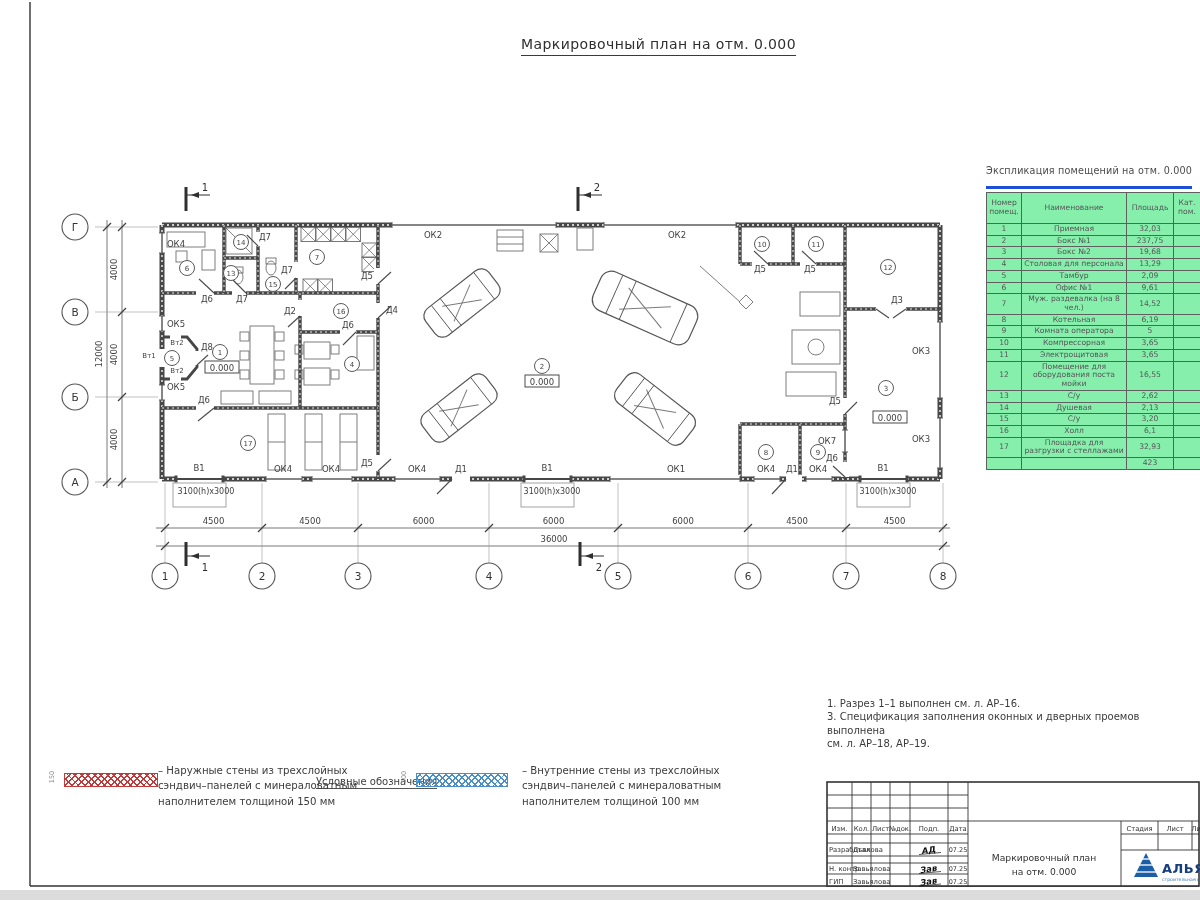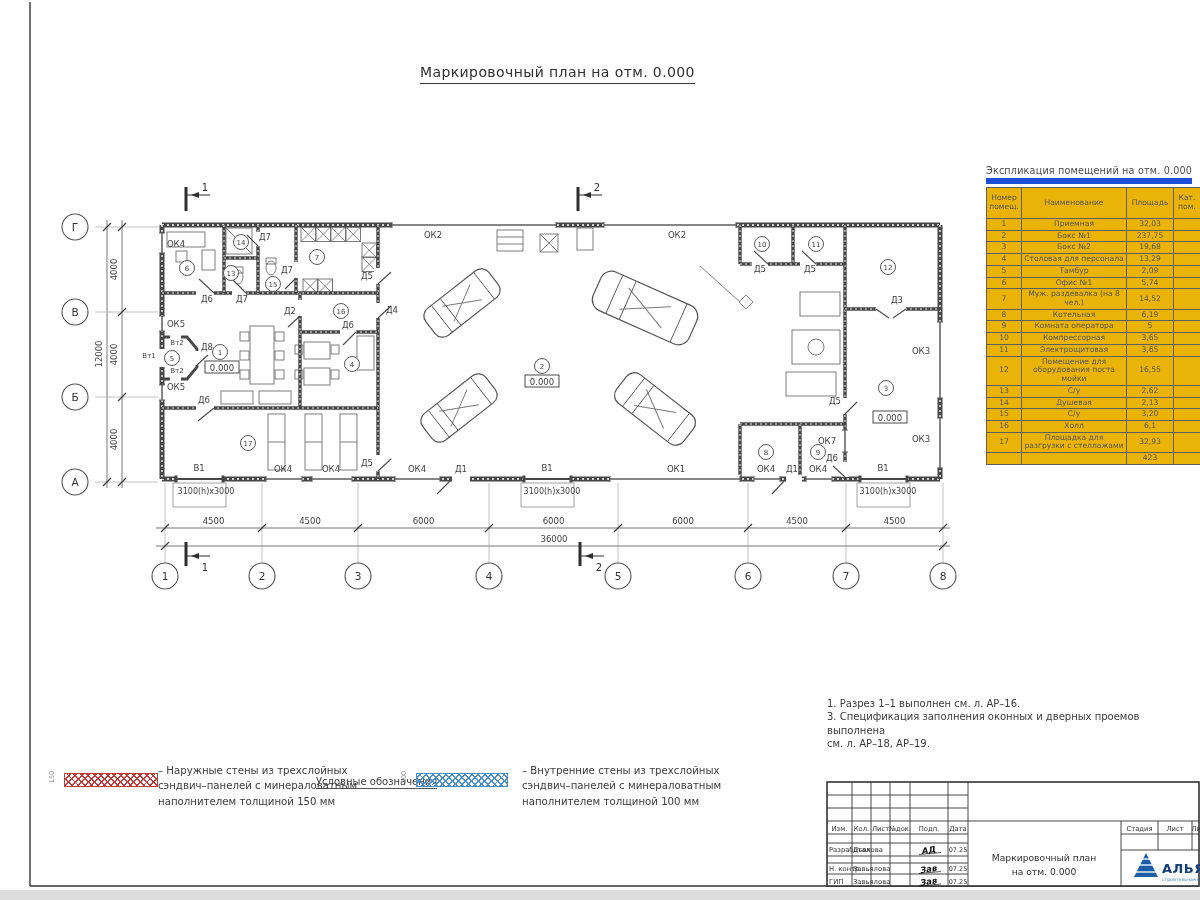--- a/index.html
+++ b/index.html
@@ -2,23 +2,23 @@
 <html><head>
 <meta charset="utf-8">
 <style>
   html,body{margin:0;padding:0;}
   body{width:1200px;height:900px;position:relative;background:#fff;
        font-family:"DejaVu Sans",sans-serif;color:#3c3c3c;overflow:hidden;}
   .abs{position:absolute;}
   svg{position:absolute;left:0;top:0;z-index:0;}
   .ovl{z-index:2;}
   #drawing-title span{border-bottom:1.3px solid #3a3a3a;padding-bottom:3px;letter-spacing:.4px;}
-  #expl-title{font-size:9.6px;letter-spacing:.2px;border-bottom:6px solid #1d4ed8;
-              display:inline-block;padding-bottom:2px;margin-bottom:3px;white-space:nowrap;color:#4a4a4a;}
-  #expl-tbl{border-collapse:collapse;width:202px;table-layout:fixed;background:#eab308;}
+  #expl-title{font-size:9.6px;letter-spacing:.2px;border-bottom:3px solid #1d4ed8;
+              display:inline-block;padding-bottom:10px;margin-bottom:3px;white-space:nowrap;color:#4a4a4a;}
+  #expl-tbl{border-collapse:collapse;width:202px;table-layout:fixed;background:#86efac;}
   #expl-tbl th,#expl-tbl td{border:1px solid #5f5f5f;font-weight:normal;font-size:7.6px;
               color:#565656;padding:1px 2px;text-align:center;vertical-align:middle;line-height:1.15;}
   #expl-tbl td.nm{text-align:center;}
   #expl-tbl thead th{white-space:pre-line;height:28px;}
   .note-line{font-size:10px;line-height:1.34;color:#3b3b3b;white-space:pre-line;}
   .leg-title{font-size:10px;border-bottom:1px solid #555;padding-bottom:1px;color:#3d3d3d;}
   .leg-bar{height:12px;border:1px solid;}
   .leg-text{font-size:10.2px;line-height:1.5;white-space:pre-line;color:#3b3b3b;}
   .leg-dim{font-size:6.5px;color:#888;transform:rotate(-90deg);transform-origin:center;display:inline-block;}
 </style>
@@ -519,21 +519,21 @@
         <polygon points="1134,877 1146,853 1158,877" fill="#1b5ea6"></polygon>
         <line x1="1135" y1="872" x2="1157" y2="872" stroke="#ffffff" stroke-width="1.3"></line>
         <line x1="1137" y1="865" x2="1155" y2="865" stroke="#ffffff" stroke-width="1.3"></line>
         <line x1="1140" y1="859" x2="1152" y2="859" stroke="#ffffff" stroke-width="1.3"></line>
         <text x="1162" y="873" font-size="13" fill="#153f7d" text-anchor="start" font-family="DejaVu Sans,sans-serif" font-weight="bold" letter-spacing="0.5">АЛЬЯН</text>
         <text x="1162" y="881" font-size="4.6" fill="#2f77bc" text-anchor="start" font-family="DejaVu Sans,sans-serif">строительная комп</text>
       </g>
     </g>
   </svg>
 
-<div id="drawing-title" class="abs ovl" style="left:420px;top:36px;width:360px;text-align:left;font-size:14px;color:#2f2f2f;margin-top:28px;">
+<div id="drawing-title" class="abs ovl" style="left:436px;top:36px;width:360px;text-align:right;font-size:14px;color:#2f2f2f;">
   <span>Маркировочный план на отм. 0.000</span>
 </div>
 
 <div class="abs ovl" style="left:986px;top:159px;width:205px;">
   <div id="expl-title">Экспликация помещений на отм. 0.000</div>
   <table id="expl-tbl">
     <thead>
       <tr>
         <th style="width:30px">Номер
 помещ.</th>
@@ -570,21 +570,21 @@
         </tr>
         <tr>
           <td>5</td>
           <td class="nm">Тамбур</td>
           <td>2,09</td>
           <td></td>
         </tr>
         <tr>
           <td>6</td>
           <td class="nm">Офис №1</td>
-          <td>5,74</td>
+          <td>9,61</td>
           <td></td>
         </tr>
         <tr>
           <td>7</td>
           <td class="nm">Муж. раздевалка (на 8 чел.)</td>
           <td>14,52</td>
           <td></td>
         </tr>
         <tr>
           <td>8</td>

